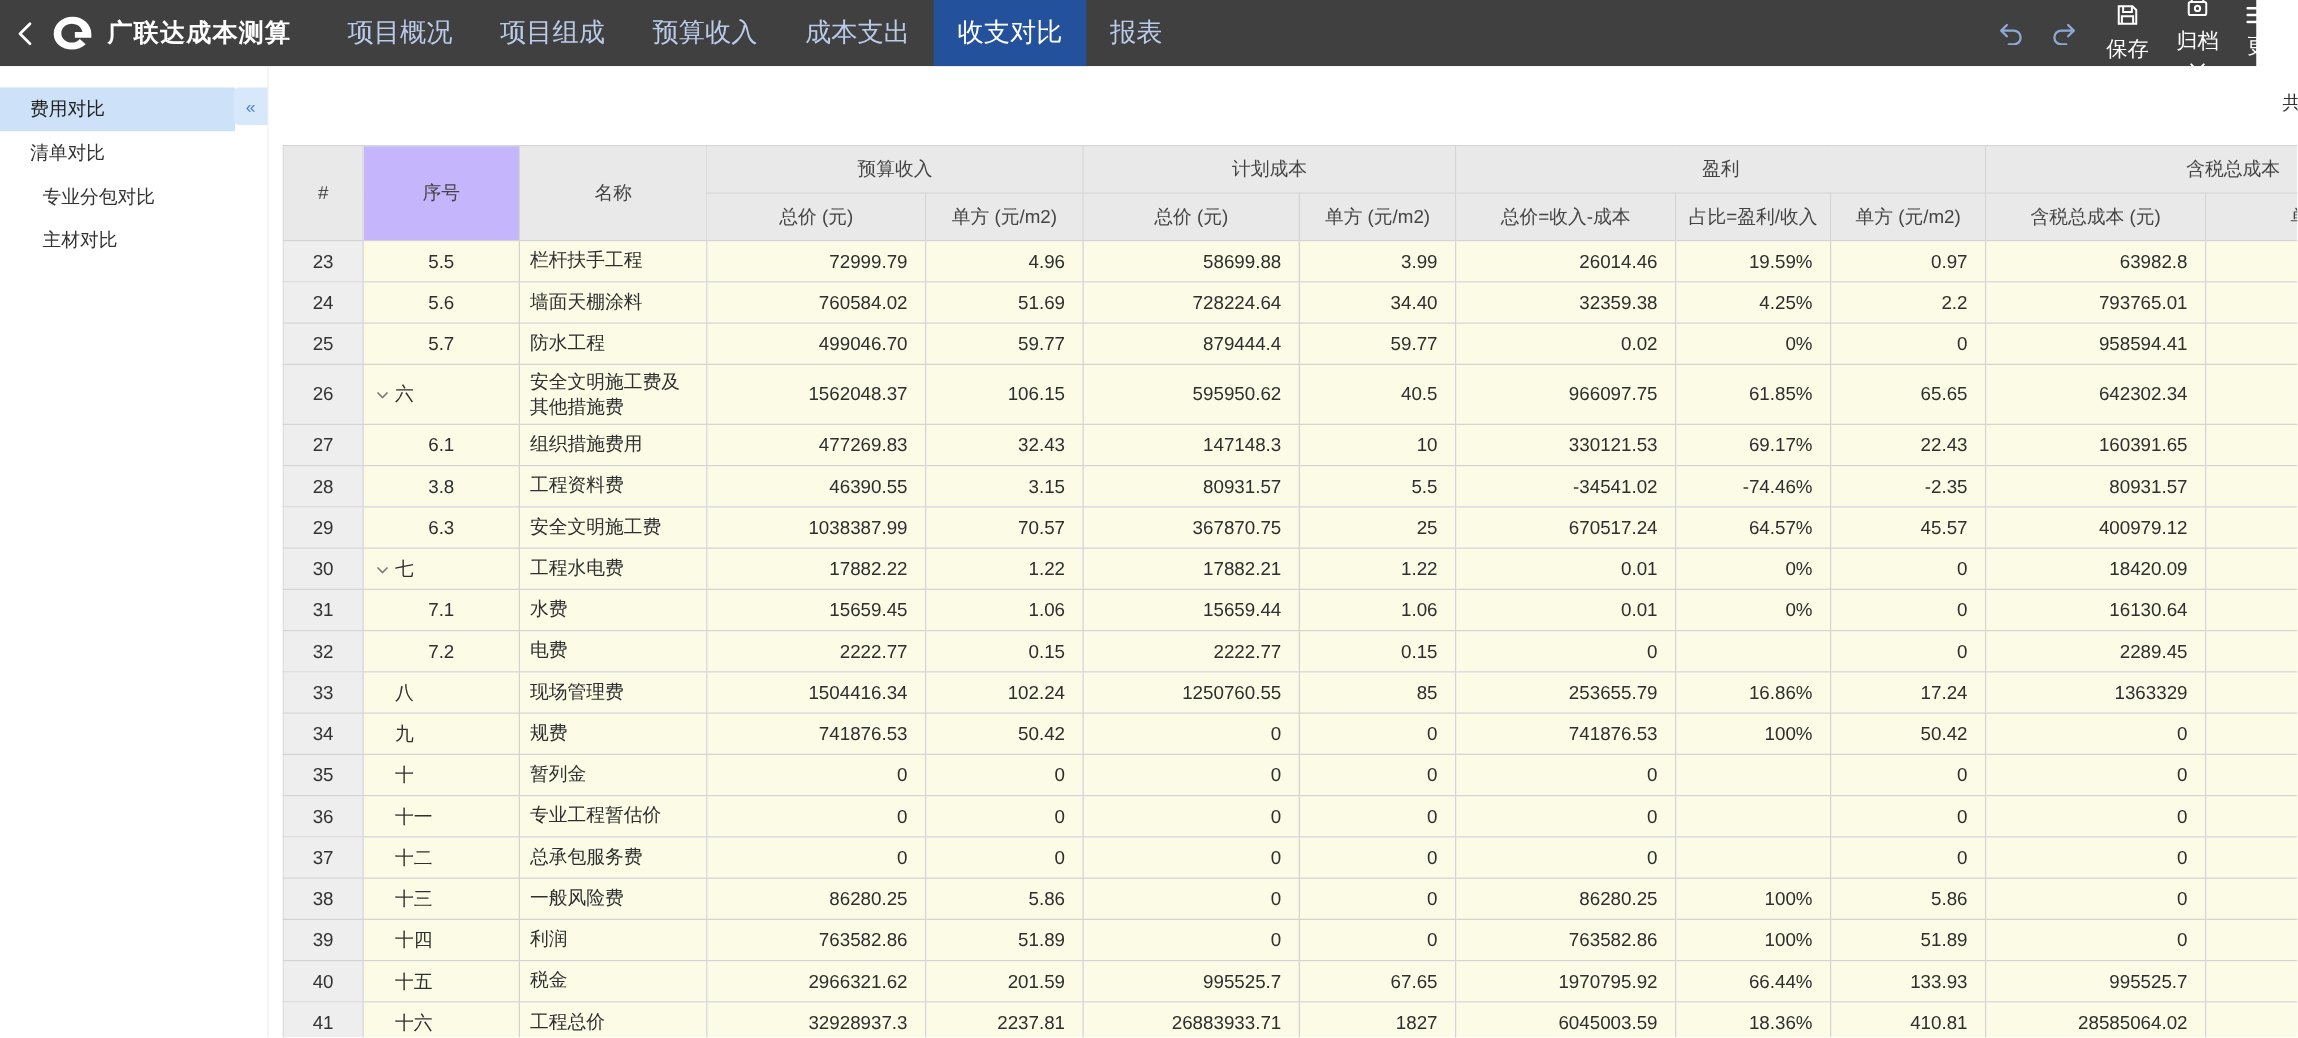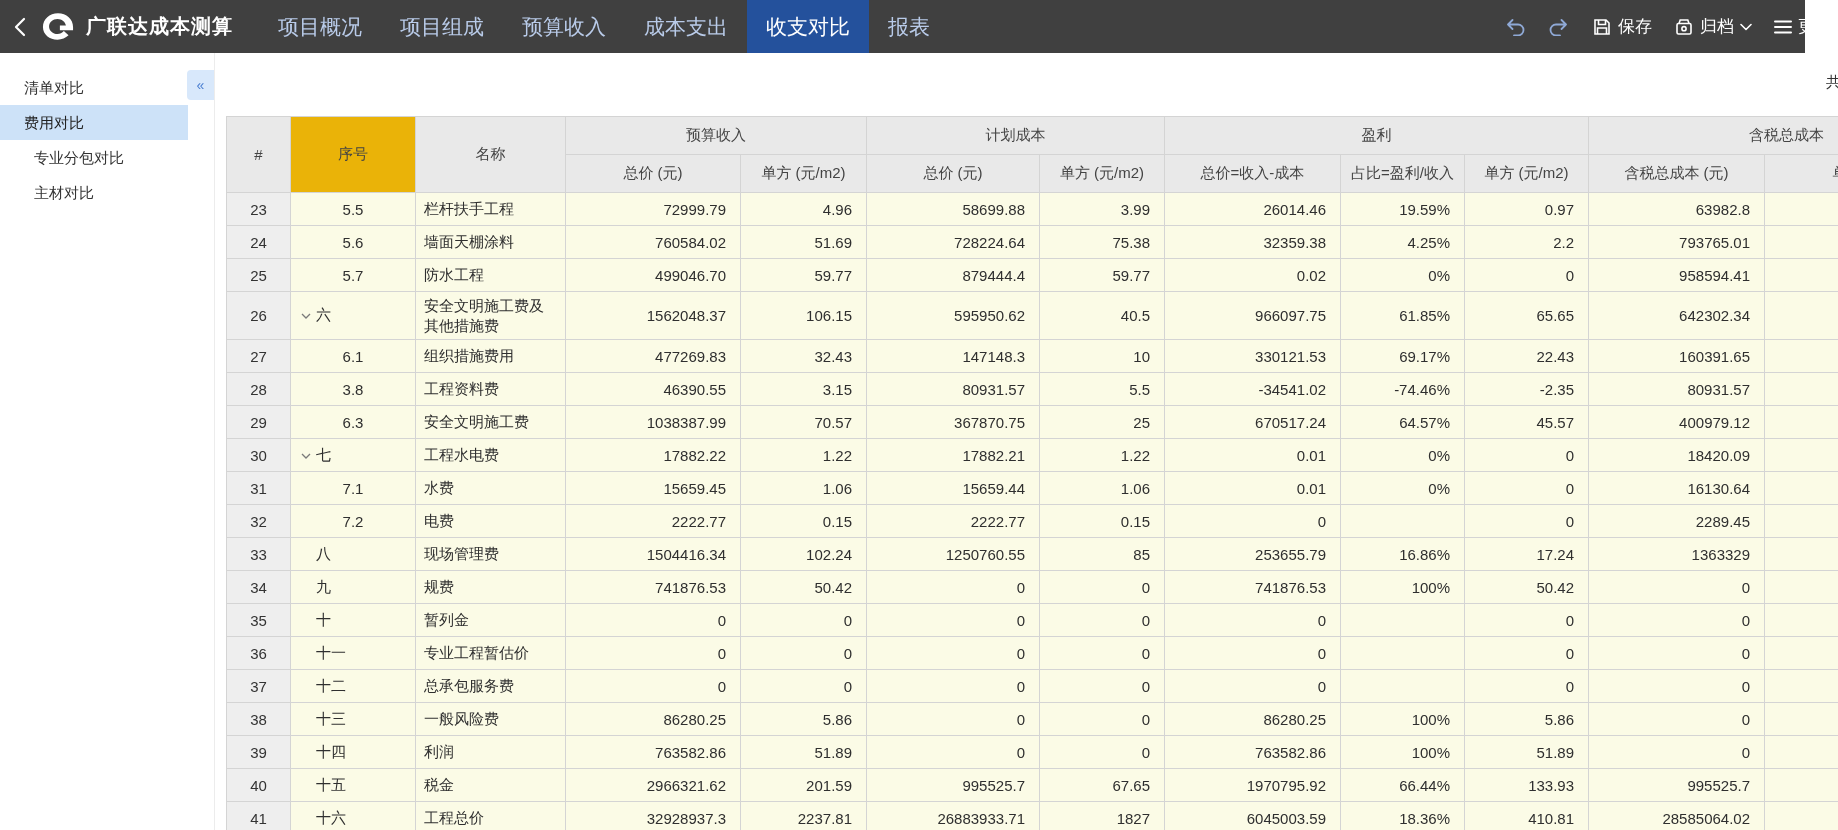--- a/index.html
+++ b/index.html
@@ -11,42 +11,42 @@
   .topbar { position:absolute; left:0; top:0; width:1805px; height:53px;
     background:#404040; display:flex; align-items:center; color:#fff; }
   .top-left { display:flex; align-items:center; height:100%; padding-left:10px; gap:12px; flex:0 0 auto; }
   .back-btn { display:flex; align-items:center; justify-content:center; width:20px; height:100%; cursor:pointer; }
   .app-logo { display:flex; align-items:center; }
   .app-title { font-size:20px; font-weight:bold; letter-spacing:1px; white-space:nowrap; }
   .nav { display:flex; height:100%; margin-left:26px; }
   .tab { height:100%; line-height:53px; padding:0 19px; font-size:21px; color:#b9cbe9; cursor:pointer; white-space:nowrap; }
   .tab.active { background:#24519c; color:#ffffff; }
   .top-actions { position:absolute; right:-10px; top:0; height:53px; display:flex; align-items:center; gap:22px; }
-  .icon-btn { display:flex; align-items:center; gap:6px; cursor:pointer; font-size:17px; color:#fff; white-space:nowrap; }
+  .icon-btn { display:flex; align-items:center; gap:6px; cursor:pointer; font-size:17px; color:#fff; white-space:nowrap;flex-direction:column; }
   .icon-btn .lbl { font-size:17px; }
 
   
   .sidebar { position:absolute; left:0; top:53px; width:215px; height:777px; background:#fff; border-right:1px solid #ececec; }
   .side-list { position:absolute; left:0; top:17px; width:188px; }
   .side-item { position:relative; height:35px; line-height:35px; padding-left:24px; font-size:15px; color:#333; cursor:pointer; white-space:nowrap; }
   .side-item.lvl2 { padding-left:34px; }
   .side-item.active { background:#cde2f8; color:#222; }
   .tree-chev { position:absolute; left:8px; top:0; height:35px; display:inline-flex; align-items:center; }
   .collapse-btn { position:absolute; right:0; top:17px; width:27px; height:30px; background:#d8e8fb;
     border-radius:4px 0 0 4px; color:#4a7fd1; font-size:14px; display:flex; align-items:center; justify-content:center; cursor:pointer; }
 
   
   .main { position:absolute; left:215px; top:53px; width:1623px; height:777px; background:#fff; }
   .summary { position:absolute; left:1611px; top:20px; font-size:15px; color:#333; white-space:nowrap; }
 
   .grid-wrap { position:absolute; left:11px; top:63px; width:1612px; height:714px; overflow:hidden; }
   table { border-collapse:collapse; table-layout:fixed; width:1758px; }
   th, td { border:1px solid #d4d4d4; overflow:hidden; white-space:nowrap; }
   thead th { background:#e9e9e9; color:#444; font-weight:400; font-size:15px; height:38px; text-align:center; }
-  thead th.seq-h { background:#eab308;margin-left:32px; }
+  thead th.seq-h { background:#c4b5fd;margin-left:32px; }
   tbody td { background:#fbfbe6; color:#2f2f2f; font-size:15px; height:33px; vertical-align:middle; }
   tbody td.idx { background:#eeeeee; text-align:center; color:#333;margin-top:44px; }
   tbody td.nm { text-align:left; padding:4px 8px; white-space:normal; line-height:1.3; }
   tbody td.num { text-align:right; padding-right:14px; }
   tbody td.seq-num { text-align:center; }
   tbody td.seq-cn { text-align:left; padding-left:25px; }
   tbody td.seq-exp { text-align:left; padding-left:10px; }
   .row-chev { display:inline-flex; align-items:center; margin-right:5px; cursor:pointer; position:relative; top:-1px; }
 </style>
 </head>
@@ -108,22 +108,22 @@
       <svg width="18" height="14" viewBox="0 0 18 14">
           <path d="M1 1.5 h16 M1 7 h16 M1 12.5 h16" stroke="#fff" stroke-width="2" stroke-linecap="round"></path>
         </svg>
       <span class="lbl">更</span>
     </span>
   </div>
 </div>
 
 <div class="sidebar">
   <div class="side-list" id="side-list">
+      <div class="side-item active"><span class="side-label">费用对比</span></div>
       <div class="side-item"><span class="side-label">清单对比</span></div>
-      <div class="side-item active"><span class="side-label">费用对比</span></div>
       <div class="side-item lvl2"><span class="side-label">专业分包对比</span></div>
       <div class="side-item lvl2"><span class="side-label">主材对比</span></div>
     </div>
   <div class="collapse-btn">«</div>
 </div>
 
 <div class="main">
   <span class="summary">共</span>
   <div class="grid-wrap">
     <table>
@@ -178,21 +178,21 @@
             <td class="num">63982.8</td>
             <td class="num"></td>
           </tr>
           <tr>
             <td class="idx">24</td>
             <td class="seq-num"><span>5.6</span></td>
             <td class="nm">墙面天棚涂料</td>
             <td class="num">760584.02</td>
             <td class="num">51.69</td>
             <td class="num">728224.64</td>
-            <td class="num">75.38</td>
+            <td class="num">34.40</td>
             <td class="num">32359.38</td>
             <td class="num">4.25%</td>
             <td class="num">2.2</td>
             <td class="num">793765.01</td>
             <td class="num"></td>
           </tr>
           <tr>
             <td class="idx">25</td>
             <td class="seq-num"><span>5.7</span></td>
             <td class="nm">防水工程</td>

